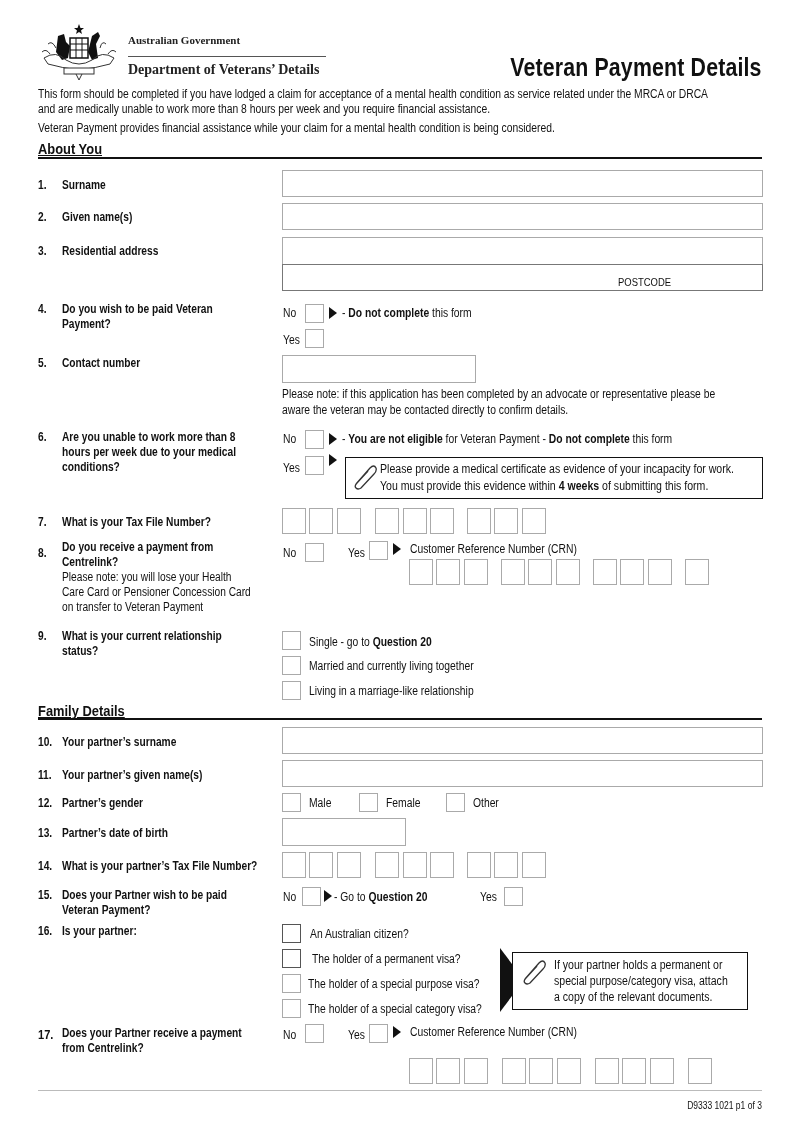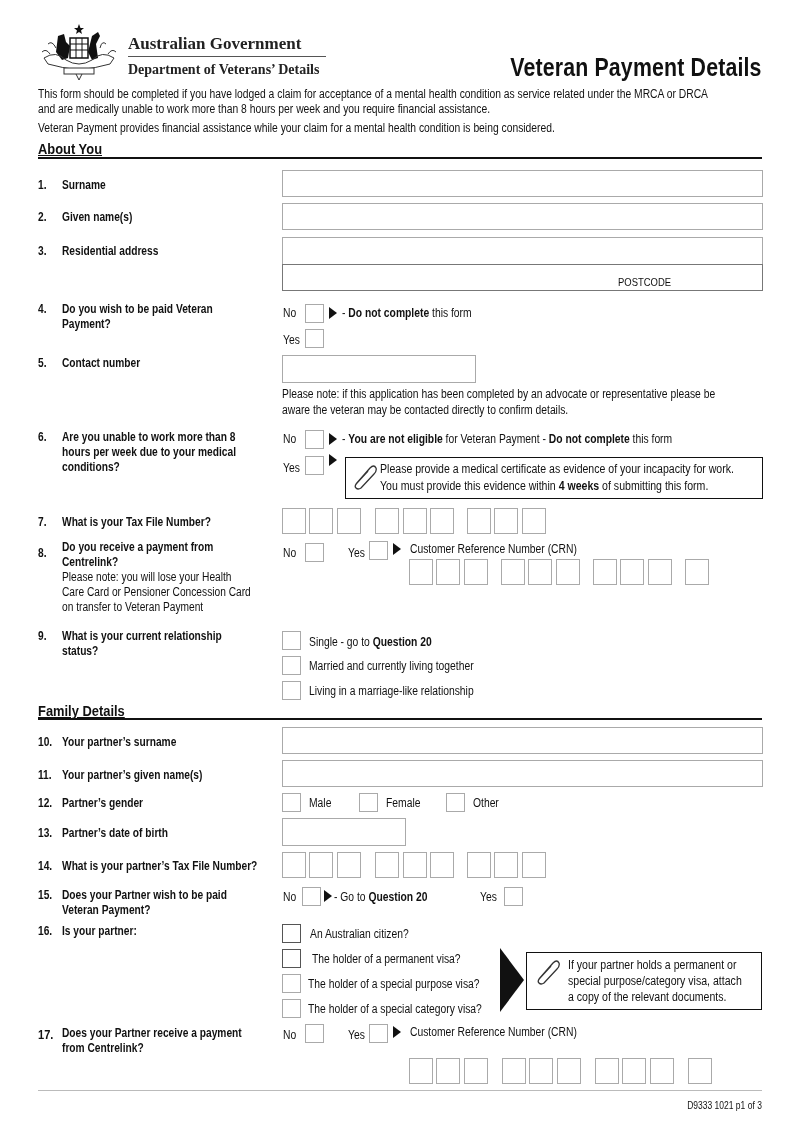--- a/index.html
+++ b/index.html
@@ -1,19 +1,19 @@
 <!DOCTYPE html>
 <html><head>
 <meta charset="utf-8">
 <style>
   html,body{margin:0;padding:0;background:#fff;}
   body{width:800px;height:1130px;position:relative;font-family:"Liberation Sans",sans-serif;color:#111;overflow:hidden;}
   .abs{position:absolute;}
   .crest{left:36px;top:22px;width:86px;height:62px;}
-  .gov1{left:128px;top:34px;font-family:"Liberation Serif",serif;font-weight:bold;font-size:17px;color:#222;}
+  .gov1{left:128px;top:34px;font-family:"Liberation Serif",serif;font-weight:bold;font-size:11px;color:#222;}
   .govline{left:128px;top:56px;width:198px;height:1px;background:#555;}
   .gov2{left:128px;top:62px;font-family:"Liberation Serif",serif;font-weight:bold;font-size:14px;color:#222;}
   .title{right:38px;top:52px;font-weight:bold;font-size:26px;transform:scaleX(0.82);transform-origin:right top;letter-spacing:0.2px;}
   .intro{left:38px;font-size:12px;white-space:nowrap;transform:scaleX(0.86);transform-origin:left top;}
   .section{left:38px;font-weight:bold;font-size:15px;text-decoration:underline;transform:scaleX(0.86);transform-origin:left top;}
   .rule{left:38px;width:724px;height:2px;background:#111;}
   .qnum{left:38px;font-weight:bold;font-size:12px;transform:scaleX(0.85);transform-origin:left top;}
   .qtext{left:62px;font-weight:bold;font-size:12px;line-height:15px;transform:scaleX(0.85);transform-origin:left top;white-space:nowrap;}
   .qtext .norm{font-weight:normal;}
   .field{border:1px solid #aaa;background:#fff;box-sizing:border-box;}
@@ -194,21 +194,21 @@
 <div class="abs qtext" style="top:924px">Is your partner:</div>
 <div class="abs box" style="left:282px;top:924px;border-color:#555"></div>
 <div class="abs lbl" style="left:310px;top:927px">An Australian citizen?</div>
 <div class="abs box" style="left:282px;top:949px;border-color:#555"></div>
 <div class="abs lbl" style="left:312px;top:952px">The holder of a permanent visa?</div>
 <div class="abs box" style="left:282px;top:974px"></div>
 <div class="abs lbl" style="left:308px;top:977px">The holder of a special purpose visa?</div>
 <div class="abs box" style="left:282px;top:999px"></div>
 <div class="abs lbl" style="left:308px;top:1002px">The holder of a special category visa?</div>
 <div class="abs" style="left:500px;top:948px;width:0;height:0;border-top:32px solid transparent;border-bottom:32px solid transparent;border-left:24px solid #111"></div>
-<div class="abs note" style="left:526px;top:952px;width:236px;height:58px">
+<div class="abs note" style="left:512px;top:952px;width:236px;height:58px">
   <svg class="abs" style="left:6px;top:4px;width:28px;height:28px" viewBox="0 0 28 28">
       <path d="M6,22 L20,6 Q24,2 26,6 Q27,9 24,12 L11,26 Q8,28 6,26 Q4,24 7,21 L18,9" fill="none" stroke="#333" stroke-width="1.3"></path>
     </svg>
   <div class="abs notetext" style="left:41px;top:5px">If your partner holds a permanent or</div>
   <div class="abs notetext" style="left:41px;top:21px">special purpose/category visa, attach</div>
   <div class="abs notetext" style="left:41px;top:37px">a copy of the relevant documents.</div>
 </div>
 
 <div class="abs qnum" style="top:1027px;font-size:13px">17.</div>
 <div class="abs qtext" style="top:1026px"><span>Does your Partner receive a payment</span><br><span>from Centrelink?</span></div>

